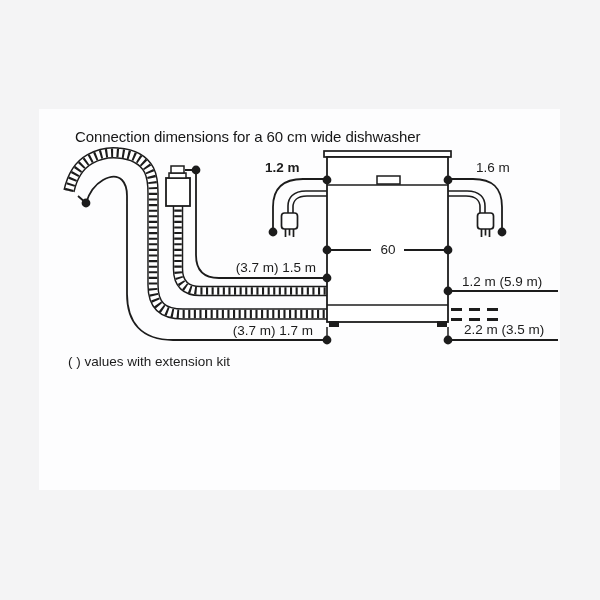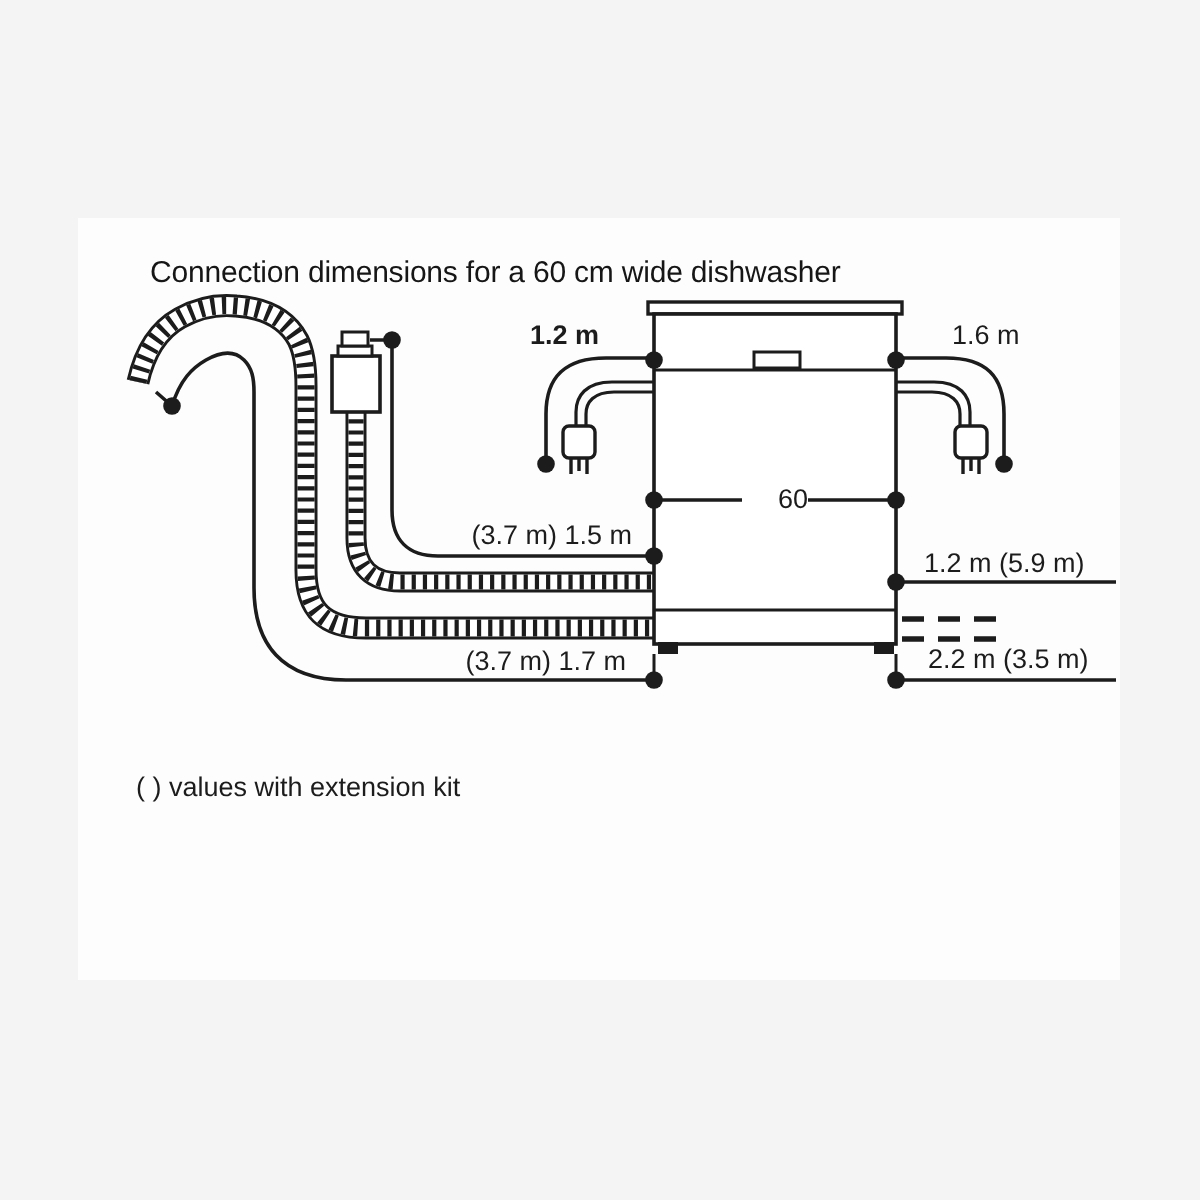--- a/index.html
+++ b/index.html
@@ -17,21 +17,21 @@
   .diagram-svg{position:absolute;left:0;top:0;width:600px;height:600px;}
   .lbl{
     position:absolute;font-size:13.5px;line-height:14px;color:#1c1c1c;
     white-space:nowrap;
   }
   .lbl.right{text-align:right;}
   .title{
     position:absolute;left:47px;top:128px;
     font-size:15px;font-weight:normal;letter-spacing:-0.1px;color:#161616;margin-left:28px;
   }
-  .footnote{position:absolute;left:68px;top:354px;font-size:13.5px;color:#1c1c1c;margin-top:32px;}
+  .footnote{position:absolute;left:68px;top:354px;font-size:13.5px;color:#1c1c1c;}
 </style>
 </head>
 <body>
 
 <div class="panel"></div>
 
 <svg class="diagram-svg" viewBox="0 0 600 600">
   <g stroke="#1c1c1c" fill="none">
 
     <g>
@@ -110,19 +110,19 @@
       <circle cx="327" cy="340" r="4.4"></circle>
       <circle cx="448" cy="340" r="4.4"></circle>
     </g>
   </g>
 </svg>
 
 <div class="title">Connection dimensions for a 60 cm wide dishwasher</div>
 
 <div class="lbl" style="left:265px;top:161px;font-weight:bold;">1.2 m</div>
 <div class="lbl" style="left:476px;top:161px;text-align:center;">1.6 m</div>
-<div class="lbl" style="left:372px;top:243px;width:32px;text-align:right;">60</div>
+<div class="lbl" style="left:372px;top:243px;width:32px;text-align:center;">60</div>
 <div class="lbl right" style="left:216px;top:261px;width:100px;">(3.7 m) 1.5 m</div>
 <div class="lbl right" style="left:213px;top:324px;width:100px;">(3.7 m) 1.7 m</div>
 <div class="lbl" style="left:462px;top:275px;">1.2 m (5.9 m)</div>
 <div class="lbl" style="left:464px;top:323px;">2.2 m (3.5 m)</div>
 
 <div class="footnote">( ) values with extension kit</div>
 
 </body></html>

